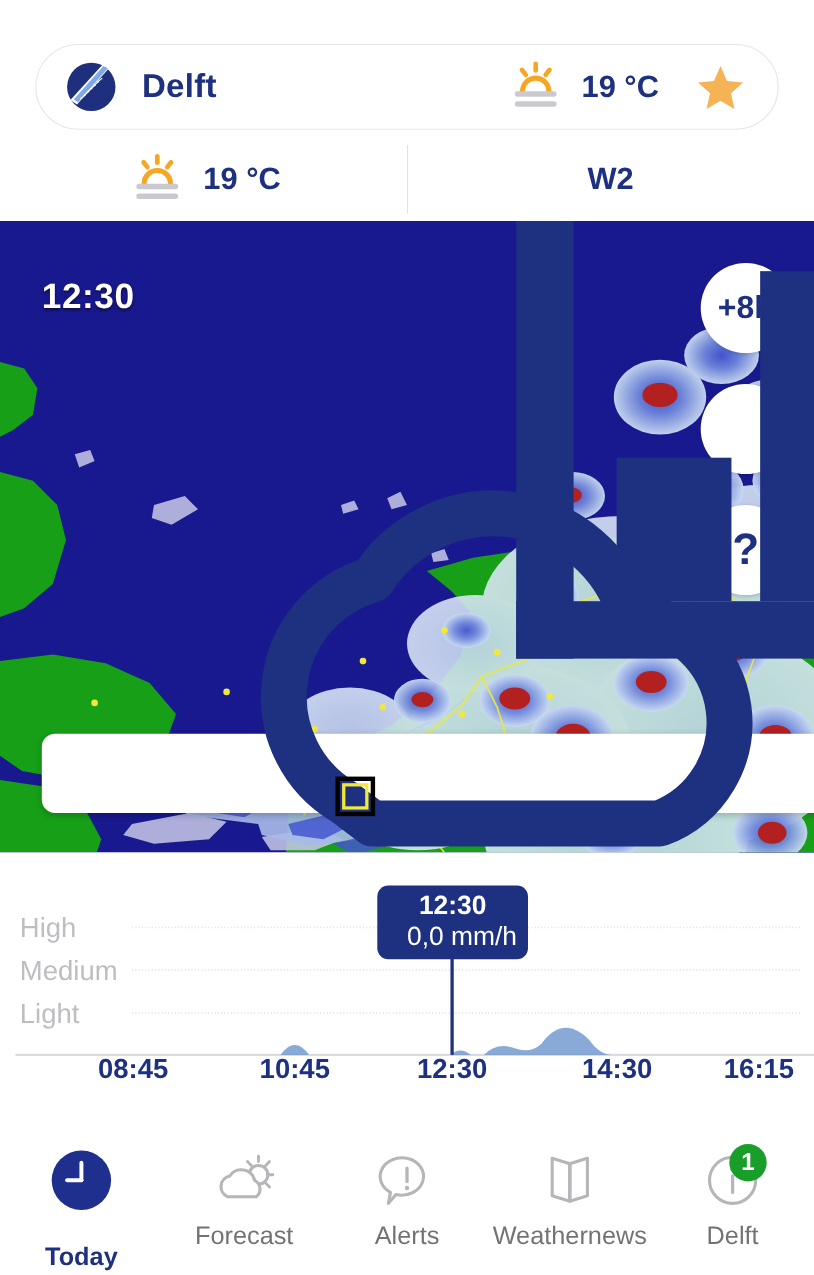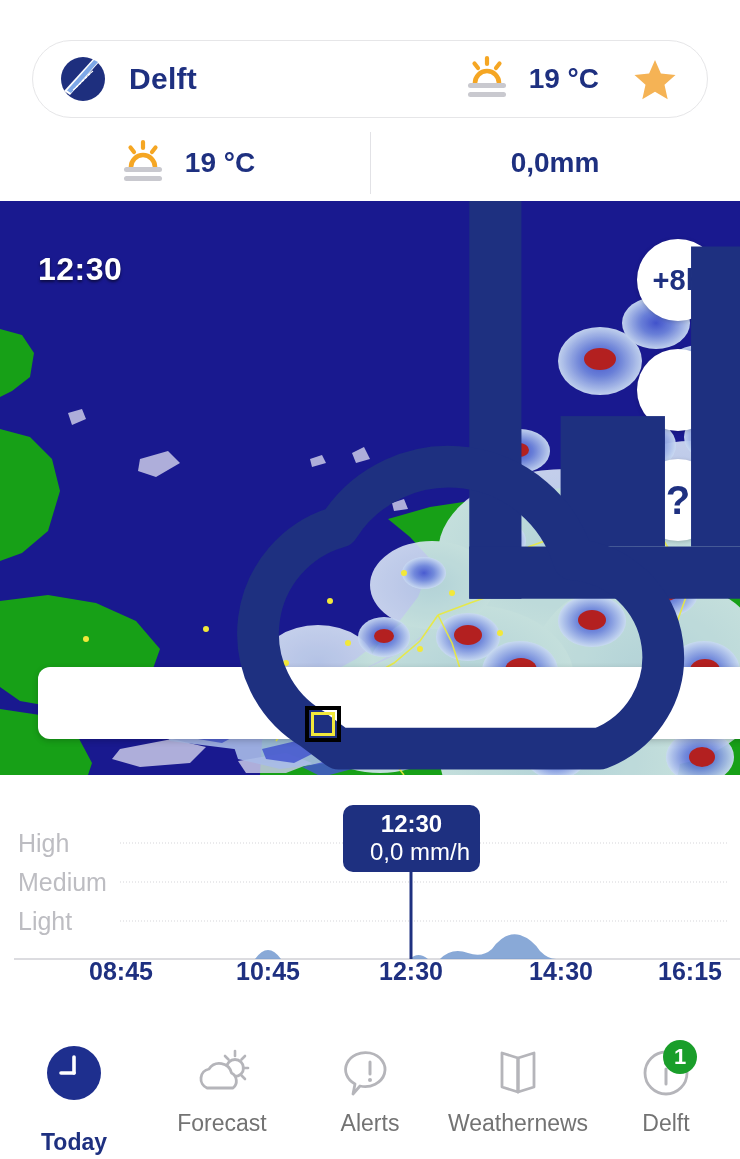--- a/index.html
+++ b/index.html
@@ -160,21 +160,21 @@
             <path d="M40.5 10.5 L37 15"></path>
         </g>
         <path d="M16 30 A12 12 0 0 1 40 30" fill="none" stroke="#f5a623" stroke-width="4.6" stroke-linecap="round"></path>
         <rect x="9" y="30" width="38" height="5" rx="2.5" fill="#c9c9cf"></rect>
         <rect x="9" y="39" width="38" height="5" rx="2.5" fill="#c9c9cf"></rect>
       </svg>
     </span>
     <span class="stat-txt">19 °C</span>
   </div>
   <div class="stat">
-    <span class="stat-txt">0,0mm</span>
+    <span class="stat-txt">W2</span>
   </div>
 </div>
 
 <div class="map">
   <svg viewBox="0 0 740 574" preserveAspectRatio="none">
     <defs>
       <radialGradient id="p1">
           <stop offset="0%" stop-color="#b32020"></stop>
           <stop offset="38%" stop-color="#b32020"></stop>
           <stop offset="52%" stop-color="#4456cf"></stop>

